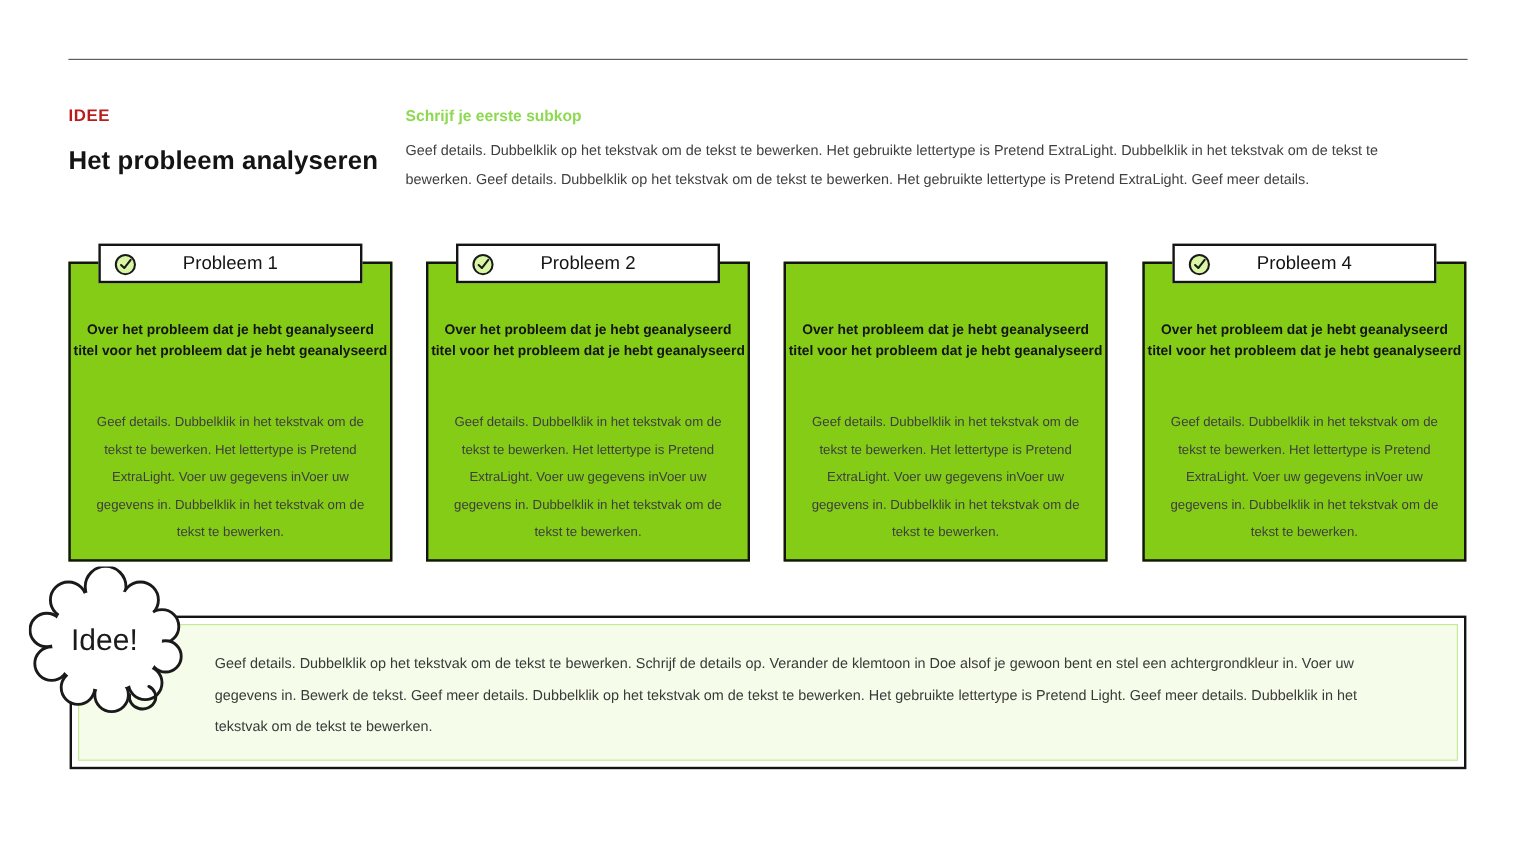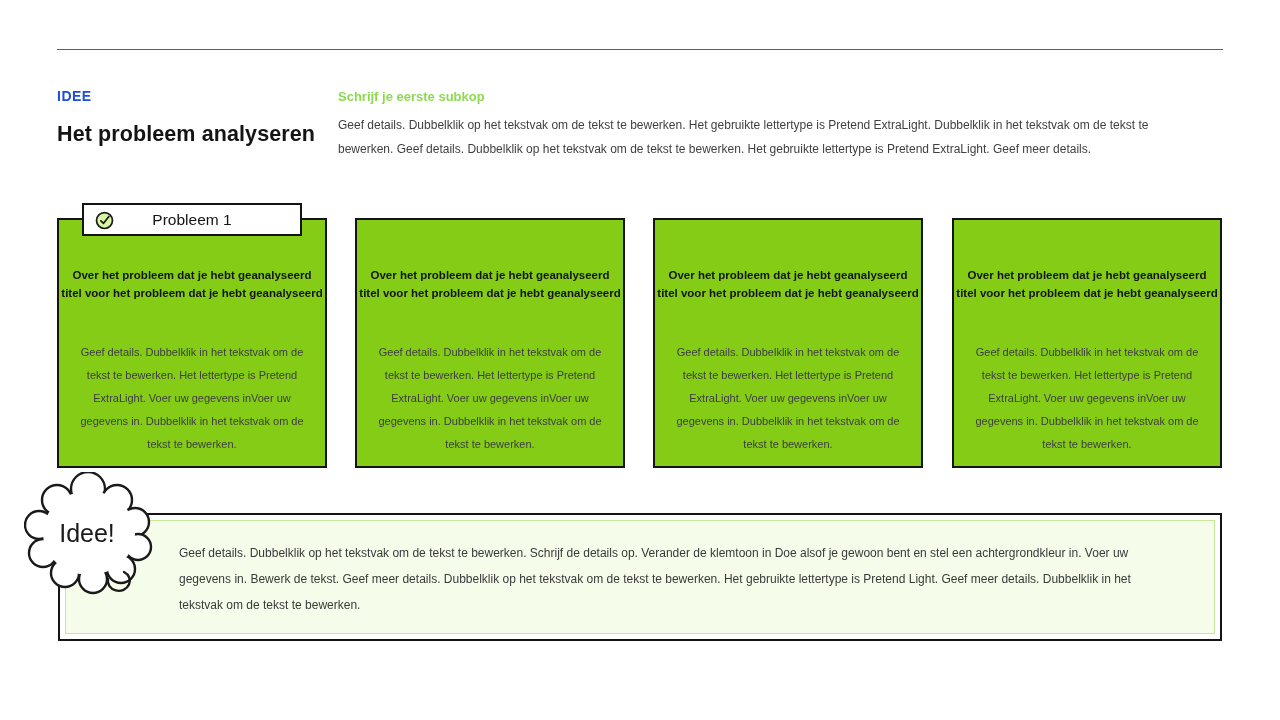--- a/index.html
+++ b/index.html
@@ -3,21 +3,21 @@
 <meta charset="utf-8">
 <style>
   * { margin:0; padding:0; box-sizing:border-box; }
   html,body { width:1280px; height:720px; background:#fff; }
   body { font-family:"Liberation Sans","DejaVu Sans",sans-serif; color:#1a1a1a; position:relative; overflow:hidden; }
 
   .slide { position:absolute; inset:0; background:#ffffff; }
 
   .top-rule { position:absolute; left:57px; right:57px; top:49px; border-top:1.5px solid #5f5f5f; }
 
-  .kicker { position:absolute; left:57px; top:88px; font-size:14px; font-weight:700; color:#1d4ed8; letter-spacing:.5px;text-align:right; }
+  .kicker { position:absolute; left:57px; top:88px; font-size:14px; font-weight:700; color:#b91c1c; letter-spacing:.5px;text-align:right; }
   .page-title { position:absolute; left:57px; top:122px; font-size:21.5px; font-weight:600; color:#141414; letter-spacing:.1px; }
 
   .subheading { position:absolute; left:338px; top:89px; font-size:13px; font-weight:600; color:#8dd951;text-align:right; }
   .intro { position:absolute; left:338px; top:114px; width:852px; font-size:12px; line-height:23.5px; color:#3f3f3f; font-weight:400; }
 
   .card { position:absolute; top:203px; width:270px; height:265px; }
   .card.c1 { left:57px; } .card.c2 { left:355px; } .card.c3 { left:653px; } .card.c4 { left:952px; }
 
   .card-box { position:absolute; top:15px; left:0; right:0; bottom:0; background:#84cc16; border:2px solid #141414; overflow:hidden; text-align:center; }
   .card-tab { position:absolute; top:0; left:25px; width:220px; height:33px; background:#fff; border:2px solid #141414; z-index:2; display:flex; align-items:center; justify-content:center; }
@@ -68,39 +68,53 @@
   </div>
 
   <div class="card c2">
     <div class="card-box">
       <div class="card-heading">
         <div>Over het probleem dat je hebt geanalyseerd</div>
         <div>titel voor het probleem dat je hebt geanalyseerd</div>
       </div>
       <div class="card-body">Geef details. Dubbelklik in het tekstvak om de tekst te bewerken. Het lettertype is Pretend ExtraLight. Voer uw gegevens inVoer uw gegevens in. Dubbelklik in het tekstvak om de tekst te bewerken.</div>
     </div>
+    <div class="card-tab">
+      <svg class="check-icon" viewBox="0 0 20 20">
+        <circle cx="10" cy="10" r="8.4" fill="#d8f6a3" stroke="#1a1a1a" stroke-width="1.8"></circle>
+        <path d="M6.2 10.4 L9 13 L14.6 5.8" fill="none" stroke="#1a1a1a" stroke-width="1.8" stroke-linecap="round" stroke-linejoin="round"></path>
+      </svg>
+      <span class="tab-title">Probleem 2</span>
+    </div>
   </div>
 
   <div class="card c3">
     <div class="card-box">
       <div class="card-heading">
         <div>Over het probleem dat je hebt geanalyseerd</div>
         <div>titel voor het probleem dat je hebt geanalyseerd</div>
       </div>
       <div class="card-body">Geef details. Dubbelklik in het tekstvak om de tekst te bewerken. Het lettertype is Pretend ExtraLight. Voer uw gegevens inVoer uw gegevens in. Dubbelklik in het tekstvak om de tekst te bewerken.</div>
     </div>
   </div>
 
   <div class="card c4">
     <div class="card-box">
       <div class="card-heading">
         <div>Over het probleem dat je hebt geanalyseerd</div>
         <div>titel voor het probleem dat je hebt geanalyseerd</div>
       </div>
       <div class="card-body">Geef details. Dubbelklik in het tekstvak om de tekst te bewerken. Het lettertype is Pretend ExtraLight. Voer uw gegevens inVoer uw gegevens in. Dubbelklik in het tekstvak om de tekst te bewerken.</div>
+    </div>
+    <div class="card-tab">
+      <svg class="check-icon" viewBox="0 0 20 20">
+        <circle cx="10" cy="10" r="8.4" fill="#d8f6a3" stroke="#1a1a1a" stroke-width="1.8"></circle>
+        <path d="M6.2 10.4 L9 13 L14.6 5.8" fill="none" stroke="#1a1a1a" stroke-width="1.8" stroke-linecap="round" stroke-linejoin="round"></path>
+      </svg>
+      <span class="tab-title">Probleem 4</span>
     </div>
   </div>
 
   <div class="note-box">
     <div class="note-inner">
       <div class="note-text">Geef details. Dubbelklik op het tekstvak om de tekst te bewerken. Schrijf de details op. Verander de klemtoon in Doe alsof je gewoon bent en stel een achtergrondkleur in. Voer uw gegevens in. Bewerk de tekst. Geef meer details. Dubbelklik op het tekstvak om de tekst te bewerken. Het gebruikte lettertype is Pretend Light. Geef meer details. Dubbelklik in het tekstvak om de tekst te bewerken.</div>
     </div>
   </div>
 
   <svg class="idea-bubble" viewBox="0 0 136 130">

